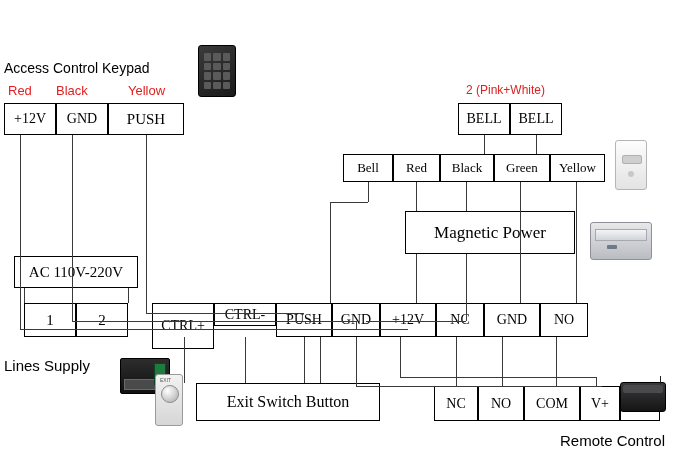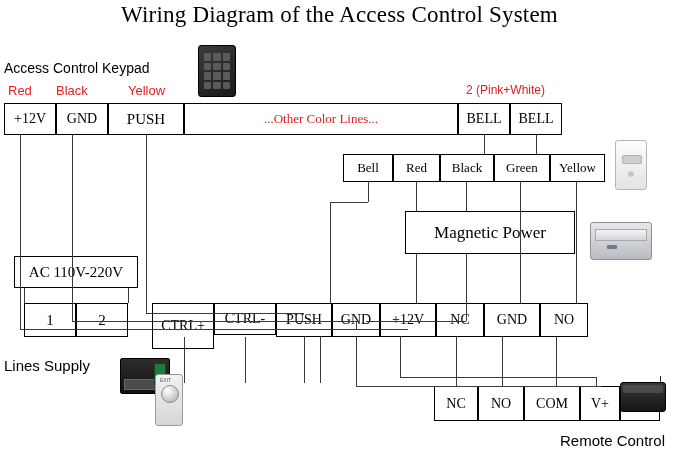--- a/index.html
+++ b/index.html
@@ -182,21 +182,20 @@
     right: 4px; top: -7px;
     width: 1px; height: 8px;
     background: #222;
   }
 </style>
 </head>
 <body>
 
 <div id="root">
 
-  <div class="title">Wiring Diagram of the Access Control System</div>
 
   <div class="lbl" style="left:4px; top:60px; font-size:14px;">Access Control Keypad</div>
 
   <div class="lbl red" style="left:8px; top:83px; font-size:13px;">Red</div>
   <div class="lbl red" style="left:56px; top:83px; font-size:13px;">Black</div>
   <div class="lbl red" style="left:128px; top:83px; font-size:13px;">Yellow</div>
   <div class="lbl red" style="left:466px; top:83px; font-size:12px;">2 (Pink+White)</div>
 
   <div class="keypad" style="left:198px; top:45px; width:36px; height:50px;">
     <div class="kgrid">
@@ -211,23 +210,20 @@
         <i></i>
         <i></i>
         <i></i>
         <i></i>
     </div>
   </div>
 
   <div class="box" style="left:4px; top:103px; width:52px; height:32px; font-size:14px;">+12V</div>
   <div class="box" style="left:56px; top:103px; width:52px; height:32px; font-size:14px;">GND</div>
   <div class="box" style="left:108px; top:103px; width:76px; height:32px; font-size:15px;">PUSH</div>
-  <div class="box" style="left:184px; top:103px; width:274px; height:32px; font-size:13px;">
-    <span class="red">...Other Color Lines...</span>
-  </div>
   <div class="box" style="left:458px; top:103px; width:52px; height:32px; font-size:14px;">BELL</div>
   <div class="box" style="left:510px; top:103px; width:52px; height:32px; font-size:14px;">BELL</div>
 
   <div class="box" style="left:343px; top:154px; width:50px; height:28px; font-size:13px;">Bell</div>
   <div class="box" style="left:393px; top:154px; width:47px; height:28px; font-size:13px;">Red</div>
   <div class="box" style="left:440px; top:154px; width:54px; height:28px; font-size:13px;">Black</div>
   <div class="box" style="left:494px; top:154px; width:56px; height:28px; font-size:13px;">Green</div>
   <div class="box" style="left:550px; top:154px; width:55px; height:28px; font-size:13px;">Yellow</div>
 
   <div class="wallplate" style="left:615px; top:140px; width:30px; height:48px;">
@@ -252,28 +248,29 @@
     <div class="term"></div>
     <div class="green"></div>
   </div>
 
   <div class="exitbtn" style="left:155px; top:374px; width:26px; height:50px;">
     <div class="txt">EXIT</div>
     <div class="cap"></div>
   </div>
 
   <div class="box" style="left:152px; top:303px; width:62px; height:46px; font-size:14px;">CTRL+</div>
-  <div class="box" style="left:214px; top:303px; width:62px; height:32px; font-size:14px;">CTRL-</div>
+  <div class="box" style="left:214px; top:303px; width:62px; height:23px; font-size:14px;">CTRL-</div>
   <div class="box" style="left:276px; top:303px; width:56px; height:34px; font-size:14px;">PUSH</div>
   <div class="box" style="left:332px; top:303px; width:48px; height:34px; font-size:14px;">GND</div>
   <div class="box" style="left:380px; top:303px; width:56px; height:34px; font-size:14px;">+12V</div>
   <div class="box" style="left:436px; top:303px; width:48px; height:34px; font-size:14px;">NC</div>
   <div class="box" style="left:484px; top:303px; width:56px; height:34px; font-size:14px;">GND</div>
   <div class="box" style="left:540px; top:303px; width:48px; height:34px; font-size:14px;">NO</div>
 
+  <div class="box" style="left:196px; top:383px; width:184px; height:38px; font-size:16px;">Exit Switch Button</div>
 
   <div class="box" style="left:434px; top:386px; width:44px; height:35px; font-size:14px;">NC</div>
   <div class="box" style="left:478px; top:386px; width:46px; height:35px; font-size:14px;">NO</div>
   <div class="box" style="left:524px; top:386px; width:56px; height:35px; font-size:14px;">COM</div>
   <div class="box" style="left:580px; top:386px; width:40px; height:35px; font-size:14px;">V+</div>
   <div class="box" style="left:620px; top:386px; width:40px; height:35px; font-size:14px;">V-</div>
 
   <div class="lbl" style="left:560px; top:432px; font-size:15px;">Remote Control</div>
 
   <div class="receiver" style="left:620px; top:382px; width:44px; height:28px;">

